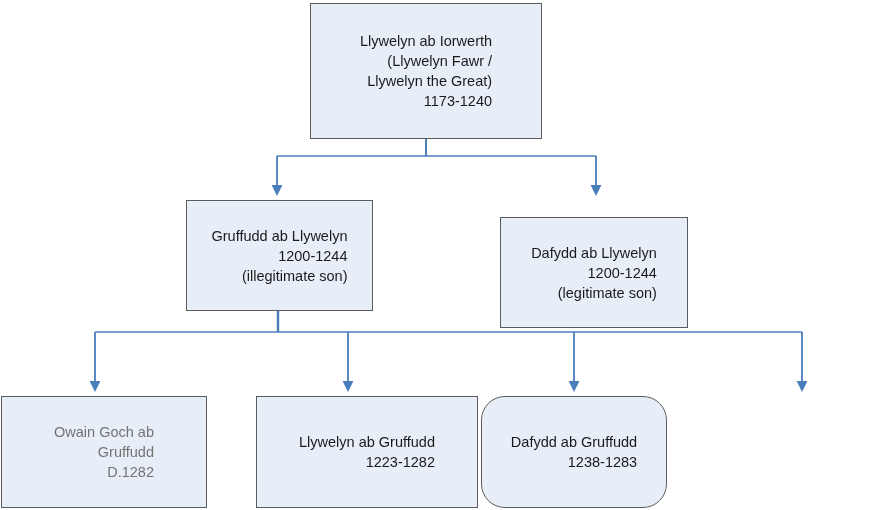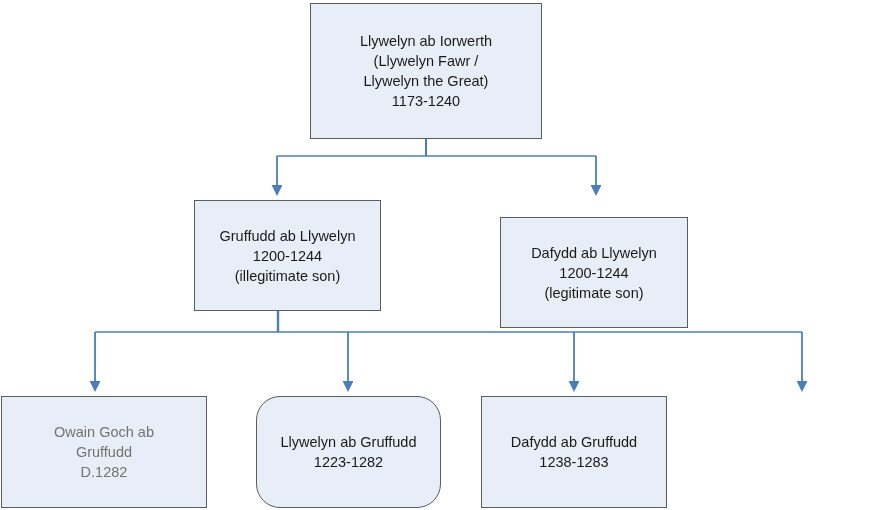--- a/index.html
+++ b/index.html
@@ -26,21 +26,21 @@
     height: 510px;
   }
   .node {
     position: absolute;
     box-sizing: border-box;
     background: #e8eef7;
     border: 1.4px solid #5c5c5c;
     display: flex;
     align-items: center;
     justify-content: center;
-    text-align: center;
+    text-align: right;
     color: #1a1a1a;
     font-size: 14.5px;
     line-height: 20px;
     white-space: pre-line;
     padding: 2px 6px;
     box-shadow: 0 0 0 0 rgba(0,0,0,0);
   }
   .node-label {
     display: block;
     white-space: pre-line;
@@ -71,38 +71,38 @@
     <path d="M802,332 L802,382" stroke="#4a7ebb" stroke-width="1.8" fill="none" marker-end="url(#arrow)"></path>
   </svg>
 
   <div class="node" style="left: 310px; top: 3px; width: 232px; height: 136px; background: rgb(232, 238, 247); border-color: rgb(92, 92, 92); color: rgb(26, 26, 26);">
     <span class="node-label">Llywelyn ab Iorwerth
 (Llywelyn Fawr /
 Llywelyn the Great)
 1173-1240</span>
   </div>
 
-  <div class="node" style="left: 194px; top: 200px; width: 187px; height: 111px; background: rgb(232, 238, 247); border-color: rgb(92, 92, 92); color: rgb(26, 26, 26);">
+  <div class="node" style="left: 186px; top: 200px; width: 187px; height: 111px; background: rgb(232, 238, 247); border-color: rgb(92, 92, 92); color: rgb(26, 26, 26);">
     <span class="node-label">Gruffudd ab Llywelyn
 1200-1244
 (illegitimate son)</span>
   </div>
   <div class="node" style="left: 500px; top: 200px; width: 188px; height: 111px; background: rgb(232, 238, 247); border-color: rgb(92, 92, 92); color: rgb(26, 26, 26); margin-top: 17px;">
     <span class="node-label">Dafydd ab Llywelyn
 1200-1244
 (legitimate son)</span>
   </div>
 
   <div class="node" style="left: 1px; top: 396px; width: 206px; height: 112px; background: rgb(232, 238, 247); border-color: rgb(92, 92, 92); color: #737373;">
     <span class="node-label">Owain Goch ab
 Gruffudd
 D.1282</span>
   </div>
-  <div class="node" style="left: 256px; top: 396px; width: 185px; height: 112px; background: rgb(232, 238, 247); border-color: rgb(92, 92, 92); color: rgb(26, 26, 26); border-radius: 24px;">
+  <div class="node" style="left: 256px; top: 396px; width: 222px; height: 112px; background: rgb(232, 238, 247); border-color: rgb(92, 92, 92); color: rgb(26, 26, 26);">
     <span class="node-label">Llywelyn ab Gruffudd
 1223-1282</span>
   </div>
-  <div class="node" style="left: 481px; top: 396px; width: 186px; height: 112px; background: rgb(232, 238, 247); border-color: rgb(92, 92, 92); color: rgb(26, 26, 26);">
+  <div class="node" style="left: 481px; top: 396px; width: 186px; height: 112px; background: rgb(232, 238, 247); border-color: rgb(92, 92, 92); color: rgb(26, 26, 26); border-radius: 24px;">
     <span class="node-label">Dafydd ab Gruffudd
 1238-1283</span>
   </div>
 
 </div>
 
 </body></html>

